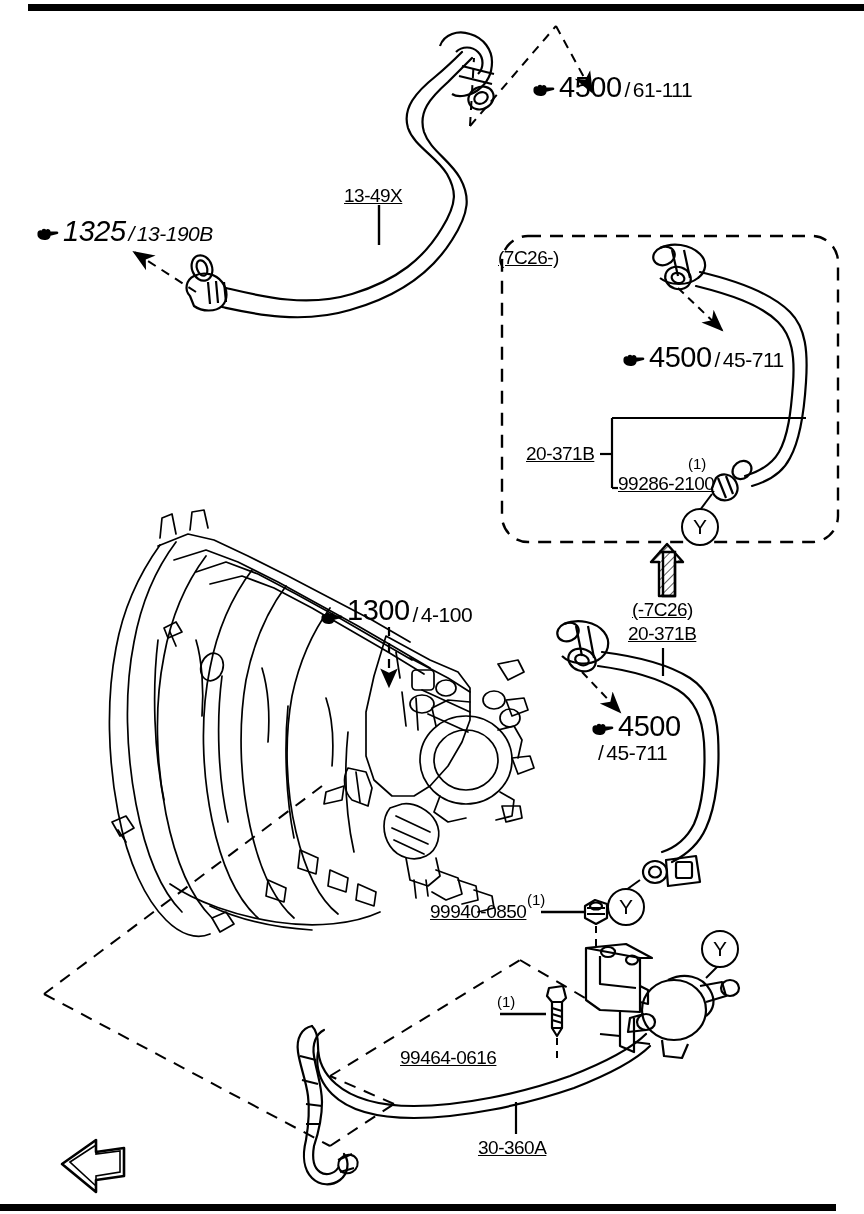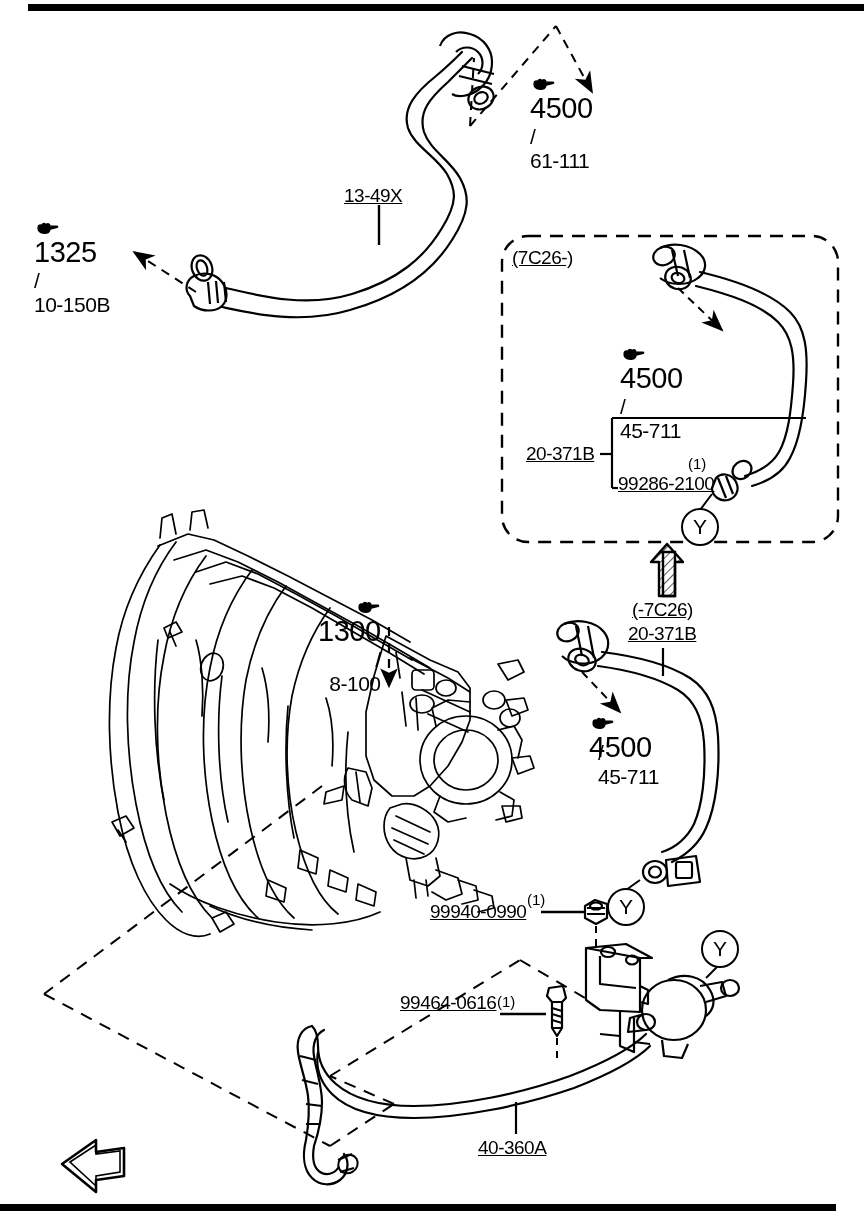--- a/index.html
+++ b/index.html
@@ -24,21 +24,20 @@
     width: 864px;
     height: 1214px;
   }
   .lbl {
     position: absolute;
     white-space: nowrap;
     color: #000;
     font-family: "Liberation Sans", sans-serif;
     line-height: 1;
     user-select: none;
-    flex-direction: column;
   }
   .big {
     font-size: 29px;
     letter-spacing: -0.5px;
   }
   .mid {
     font-size: 21px;
     letter-spacing: -0.5px;
   }
   .sml {
@@ -394,35 +393,35 @@
       <svg viewBox="0 0 30 20" width="26" height="18">
         <path d="M4,9 C4,6 7,5 9,6 C9,4 12,3 14,5 C16,3 19,5 19,7 L26,7 C28,7 29,9 27,10 L19,12
                  C19,15 16,17 12,17 C7,17 4,14 4,11 Z" fill="#000"></path>
       </svg>
     </span>
     <span class="big">4500</span>
     <span class="mid">/</span>
     <span class="mid">61-111</span>
   </div>
 
-  <div class="lbl row" style="left:34px; top:217px;">
+  <div class="lbl row" style="left:34px; top:217px;font-style:italic;">
     <span class="hand">
       <svg viewBox="0 0 30 20" width="26" height="18">
         <path d="M4,9 C4,6 7,5 9,6 C9,4 12,3 14,5 C16,3 19,5 19,7 L26,7 C28,7 29,9 27,10 L19,12
                  C19,15 16,17 12,17 C7,17 4,14 4,11 Z" fill="#000"></path>
       </svg>
     </span>
     <span class="big">1325</span>
     <span class="mid">/</span>
-    <span class="mid">10-150B</span>
+    <span class="mid">13-190B</span>
   </div>
 
   <div class="lbl sml" style="left:344px; top:186px;">13-49X</div>
 
-  <div class="lbl sml" style="left:512px; top:248px;">(7C26-)</div>
+  <div class="lbl sml" style="left:498px; top:248px;">(7C26-)</div>
 
   <div class="lbl row" style="left:620px; top:343px;">
     <span class="hand">
       <svg viewBox="0 0 30 20" width="26" height="18">
         <path d="M4,9 C4,6 7,5 9,6 C9,4 12,3 14,5 C16,3 19,5 19,7 L26,7 C28,7 29,9 27,10 L19,12
                  C19,15 16,17 12,17 C7,17 4,14 4,11 Z" fill="#000"></path>
       </svg>
     </span>
     <span class="big">4500</span>
     <span class="mid">/</span>
@@ -440,21 +439,21 @@
 
   <div class="lbl row" style="left:318px; top:596px;align-items:flex-end;">
     <span class="hand">
       <svg viewBox="0 0 30 20" width="26" height="18">
         <path d="M4,9 C4,6 7,5 9,6 C9,4 12,3 14,5 C16,3 19,5 19,7 L26,7 C28,7 29,9 27,10 L19,12
                  C19,15 16,17 12,17 C7,17 4,14 4,11 Z" fill="#000"></path>
       </svg>
     </span>
     <span class="big">1300</span>
     <span class="mid">/</span>
-    <span class="mid">8-100</span>
+    <span class="mid">4-100</span>
   </div>
 
   <div class="lbl sml" style="left:632px; top:600px;text-align:right;">(-7C26)</div>
   <div class="lbl sml" style="left:628px; top:624px;">20-371B</div>
 
   <div class="lbl row" style="left:589px; top:712px;">
     <span class="hand">
       <svg viewBox="0 0 30 20" width="26" height="18">
         <path d="M4,9 C4,6 7,5 9,6 C9,4 12,3 14,5 C16,3 19,5 19,7 L26,7 C28,7 29,9 27,10 L19,12
                  C19,15 16,17 12,17 C7,17 4,14 4,11 Z" fill="#000"></path>
@@ -465,24 +464,24 @@
   <div class="lbl row mid" style="left:598px; top:742px;">
     <span>/</span>
     <span>45-711</span>
   </div>
 
   <div class="ycirc" style="left:607px; top:888px;">
     <span>Y</span>
   </div>
 
   <div class="lbl tiny" style="left:527px; top:892px;">(1)</div>
-  <div class="lbl sml" style="left:430px; top:902px;">99940-0990</div>
+  <div class="lbl sml" style="left:430px; top:902px;">99940-0850</div>
 
   <div class="ycirc" style="left:701px; top:930px;">
     <span>Y</span>
   </div>
 
   <div class="lbl tiny" style="left:497px; top:994px;">(1)</div>
-  <div class="lbl sml" style="left:400px; top:993px;text-align:center;">99464-0616</div>
-
-  <div class="lbl sml" style="left:478px; top:1138px;">40-360A</div>
+  <div class="lbl sml" style="left:400px; top:1048px;text-align:center;">99464-0616</div>
+
+  <div class="lbl sml" style="left:478px; top:1138px;">30-360A</div>
 
 </div>
 
 </body></html>

